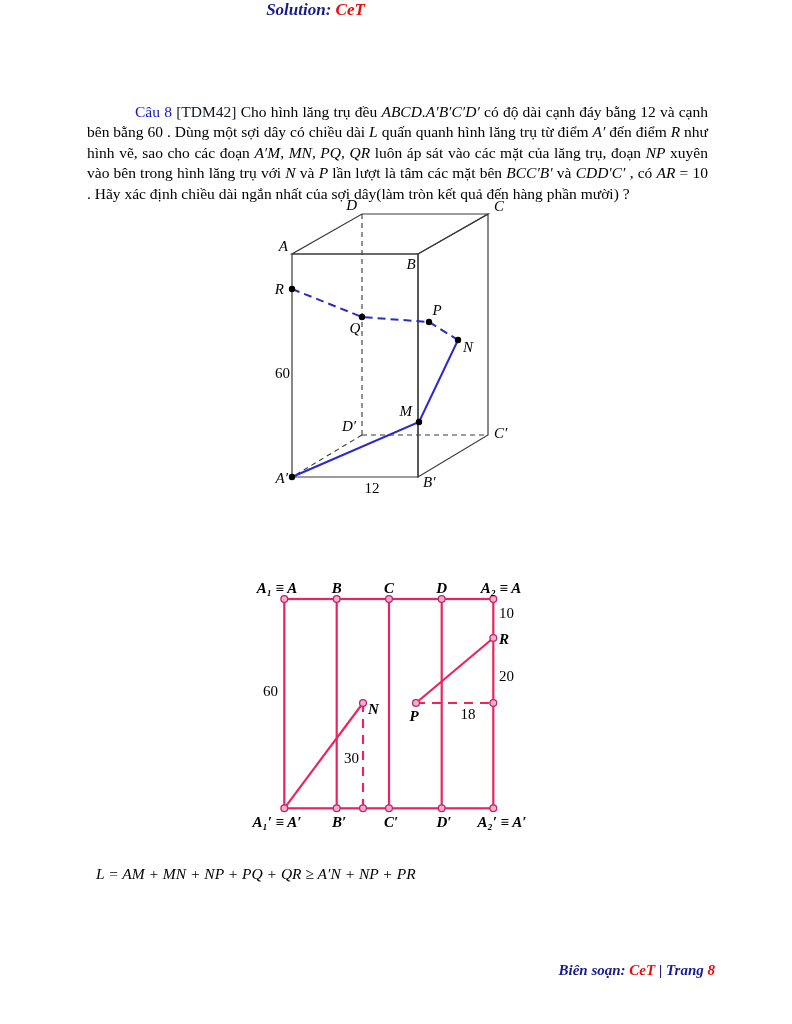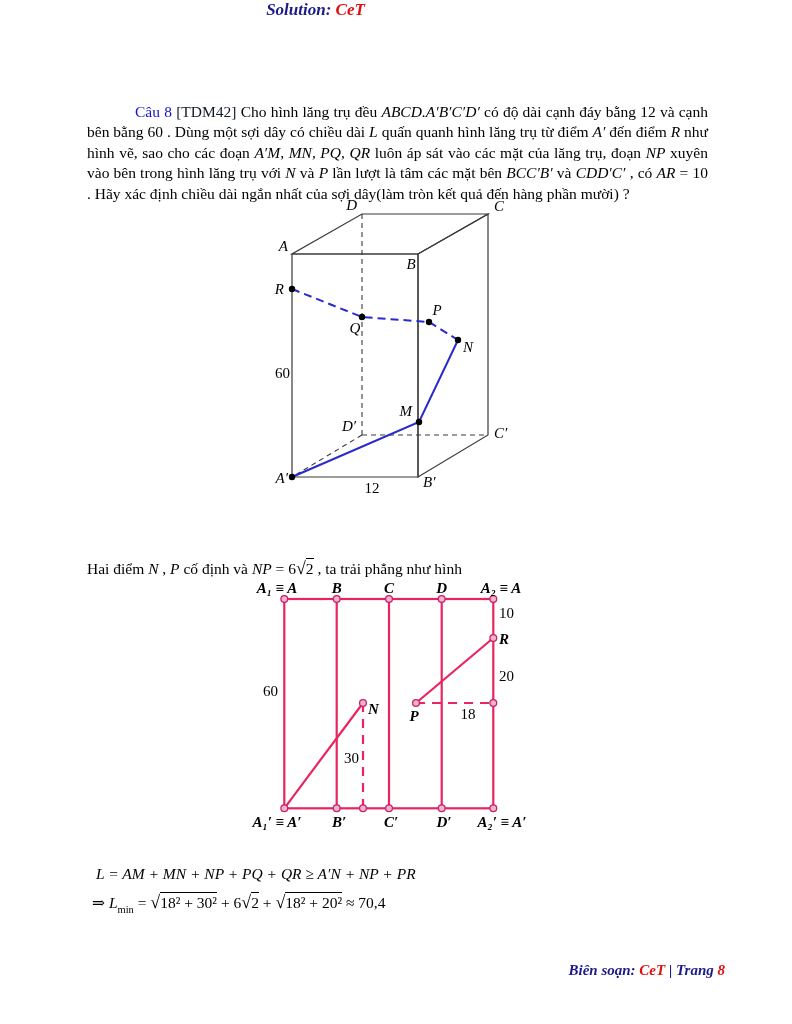--- a/index.html
+++ b/index.html
@@ -9,21 +9,21 @@
   }
   
   .para{position:absolute;font-size:15.5px;line-height:20.6px;}
   .problem{left:87px;top:86px;width:621px;text-align:justify;}
   .intro{left:87px;top:542px;width:621px;}
   .solution-heading{left:0;top:510px;width:631px;text-align:center;
     font-size:17px;font-weight:bold;font-style:italic;}
   .formula{position:absolute;font-size:15.5px;font-style:italic;}
   .formula1{left:96px;top:849px;}
   .formula2{left:92px;top:876px;}
-  .footer{position:absolute;top:962px;right:67px;font-size:15px;
+  .footer{position:absolute;top:962px;right:77px;font-size:15px;
     font-weight:bold;font-style:italic;}
   
   .t{font-style:normal;margin-top:43px;}
   .mi{font-style:italic;}
   .m{font-style:normal;}
   .b-blue{color:#1414cc;font-weight:normal;font-style:normal;margin-left:48px;}
   .b-red{color:#0f172a;font-weight:normal;font-style:normal;margin-top:35px;}
   .sol-blue{color:#1a1a8c;}
   .sol-red{color:#e01010;}
   .f-blue{color:#1a1a8c;}
@@ -88,21 +88,20 @@
     <text x="356" y="431" text-anchor="end">D′</text>
     <text x="494" y="438">C′</text>
     <text x="288" y="483" text-anchor="end">A′</text>
     <text x="423" y="487">B′</text>
     <text x="290" y="378" text-anchor="end" class="num">60</text>
     <text x="372" y="493" text-anchor="middle" class="num">12</text>
   </svg>
 
   <div class="solution-heading"><span class="sol-blue">Solution: </span><span class="sol-red">CeT</span></div>
 
-  <p class="para intro"><span class="t">Hai điểm </span><span class="mi">N</span><span class="t"> , </span><span class="mi">P</span><span class="t"> cố định và </span><span class="mi">NP</span><span class="m"> = 6</span><span class="rad">√</span><span class="vinc">2</span><span class="t"> , ta trải phẳng như hình</span></p>
 
   <svg class="fig fig2d" width="345" height="262" viewBox="230 577 345 262">
 
     <rect x="284.3" y="599" width="209" height="209.3" class="rail" stroke="#e8255f"></rect>
     <polyline points="336.7,599 336.7,808.3" class="rail" stroke="#e8255f"></polyline>
     <polyline points="389,599 389,808.3" class="rail" stroke="#e8255f"></polyline>
     <polyline points="441.7,599 441.7,808.3" class="rail" stroke="#e8255f"></polyline>
 
     <polyline points="284.3,808.3 363,703" class="rail" stroke="#e8255f"></polyline>
     <polyline points="416,703 493.3,638" class="rail" stroke="#e8255f"></polyline>
@@ -140,17 +139,16 @@
     <text x="499" y="618" class="num">10</text>
     <text x="499" y="644">R</text>
     <text x="499" y="681" class="num">20</text>
     <text x="414" y="721" text-anchor="middle">P</text>
     <text x="368" y="714">N</text>
     <text x="468" y="719" text-anchor="middle" class="num">18</text>
     <text x="359" y="763" text-anchor="end" class="num">30</text>
   </svg>
 
   <p class="formula formula1"><span class="mi">L = AM + MN + NP + PQ + QR ≥ A′N + NP + PR</span></p>
-  <p class="formula formula2"><span class="m">⇒ </span><span class="mi">L</span><span class="sub">min</span><span class="m"> = </span><span class="rad">√</span><span class="vinc">18² + 30²</span><span class="m"> + 6</span><span class="rad">√</span><span class="vinc">2</span><span class="m"> + </span><span class="rad">√</span><span class="vinc">18² + 20²</span><span class="m"> ≈ 70,4</span></p>
 
   <div class="footer"><span class="f-blue">Biên soạn: </span><span class="f-red">CeT</span><span class="f-blue"> | </span><span class="f-blue">Trang </span><span class="f-red">8</span></div>
 
 </div>
 
 </body></html>

